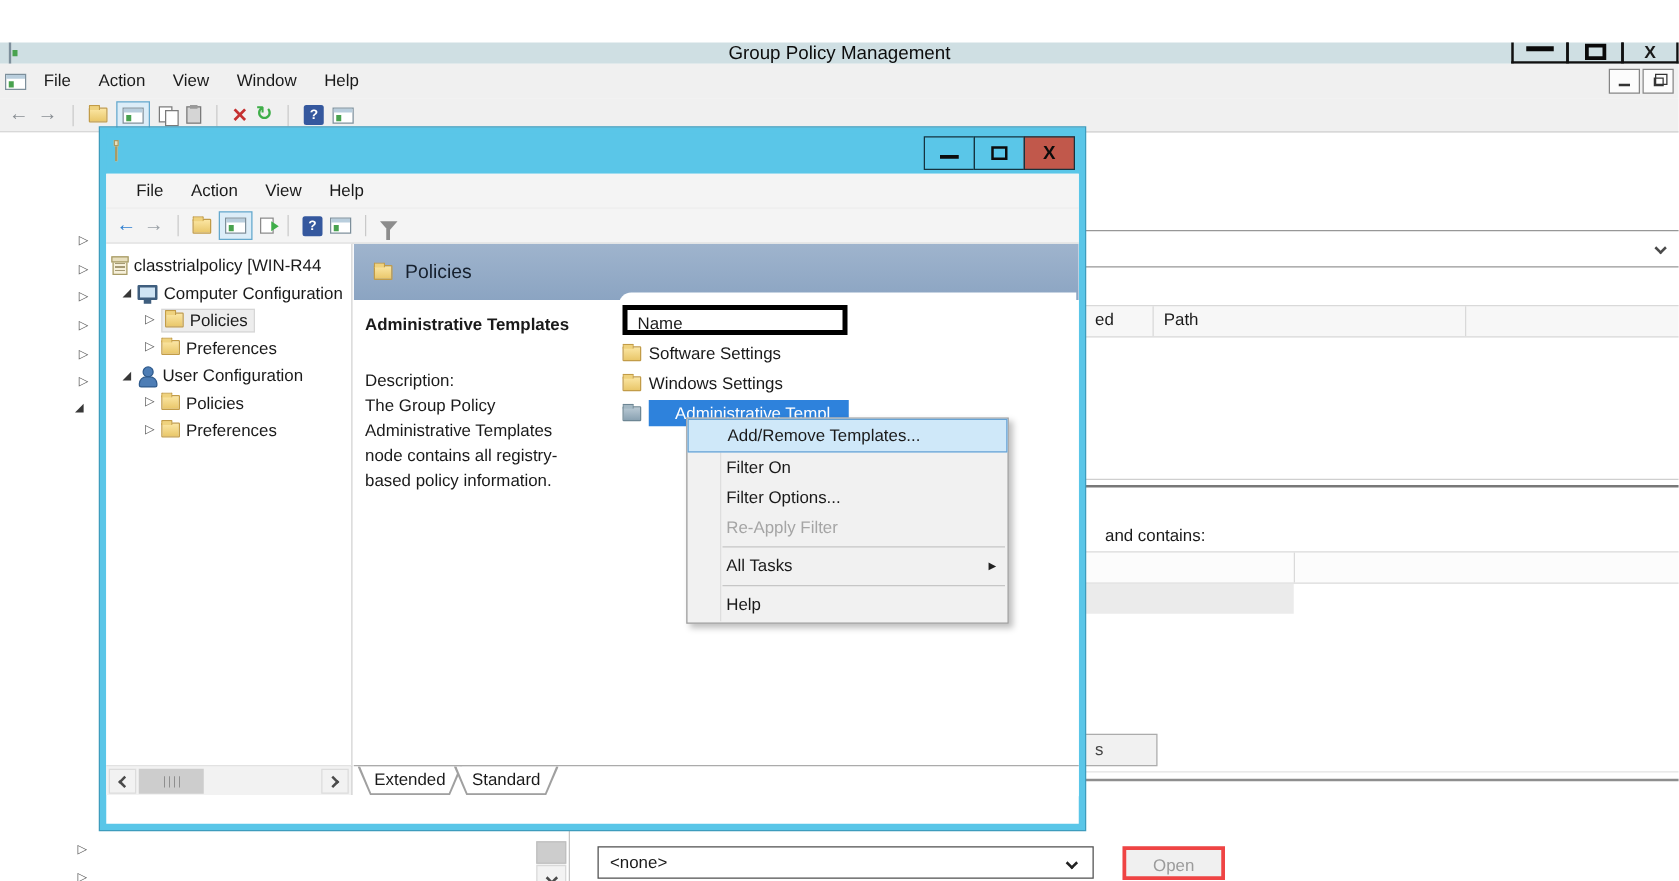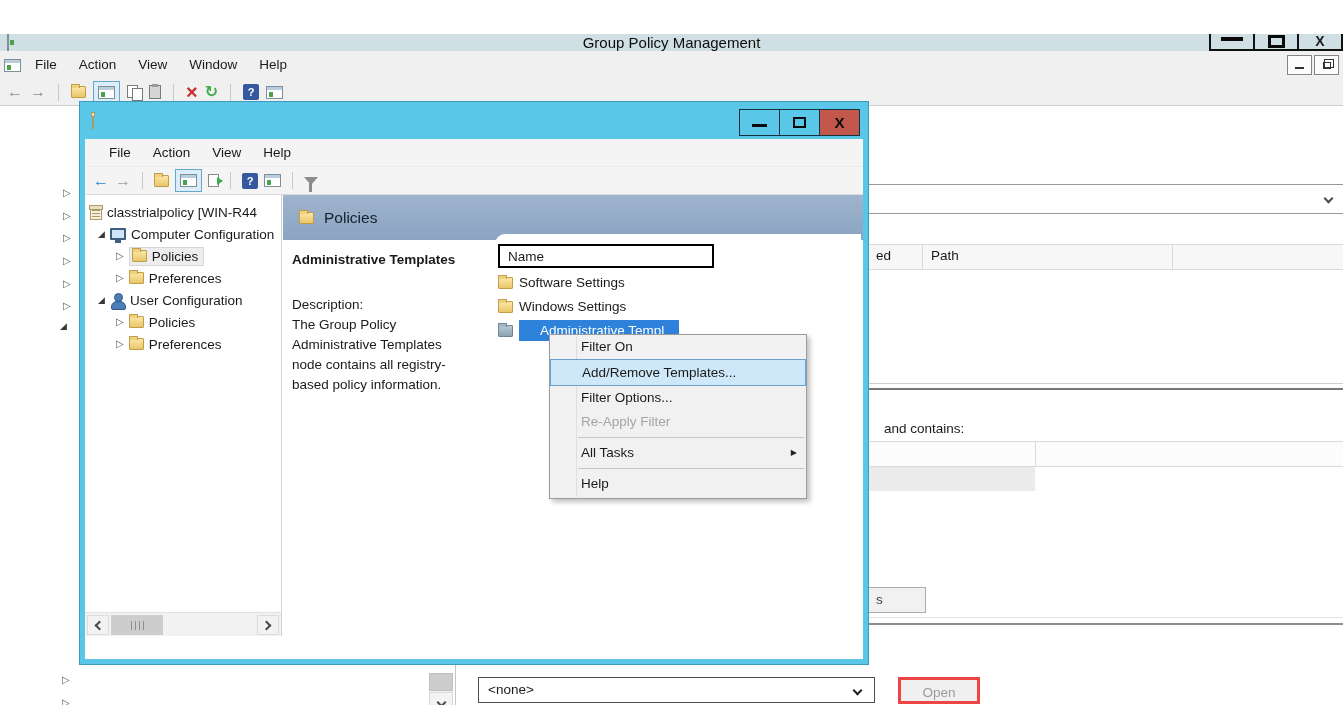--- a/index.html
+++ b/index.html
@@ -86,21 +86,21 @@
   .ed-menubar .mi { padding:0 11px; line-height:28px; }
   .ed-toolbar { position:absolute; left:0; top:28px; right:0; height:28px; background:#f4f4f4; border-bottom:1px solid #d9d9d9; display:flex; align-items:center; padding-left:8px; gap:6px; }
   .ed-tree { position:absolute; left:0; top:56px; width:197px; height:417px; background:#fff; border-right:1px solid #d2d2d2; padding-top:6px; overflow:hidden; }
   .trow { height:22px; display:flex; align-items:center; gap:5px; white-space:nowrap; }
   .sel-inactive { display:flex; align-items:center; gap:5px; background:#ededed; border:1px solid #d6d6d6; padding:1px 5px 1px 2px; }
   .ed-hscroll { position:absolute; left:0; top:473px; width:197px; height:24px; background:#f2f2f2; border-top:1px solid #e2e2e2; border-right:1px solid #d2d2d2; }
   .sbtn { position:absolute; top:2px; width:22px; height:20px; background:#f2f2f2; border:1px solid #dcdcdc; display:flex; align-items:center; justify-content:center; }
   .ed-main { position:absolute; left:198px; top:56px; right:0; height:417px; background:#fff; overflow:hidden; }
   .band { position:absolute; left:0; top:0; right:0; height:45px; background:linear-gradient(#9fb4cd,#8ba4c2); display:flex; align-items:center; }
   .list-panel { position:absolute; left:212px; top:39px; right:2px; bottom:0; background:#fff; border-top-left-radius:10px; }
-  .name-hdr { position:absolute; left:3px; top:10px; width:216px; height:24px; border:2px solid #000000; background:#fff; line-height:22px; padding-left:8px; }
+  .name-hdr { position:absolute; left:3px; top:10px; width:180px; height:24px; border:4px solid #000000; background:#fff; line-height:22px; padding-left:8px; }
   .lrow { position:absolute; left:3px; height:23px; display:flex; align-items:center; gap:6px; white-space:nowrap; }
   .sel-row { background:#2e82dc; color:#fff; width:160px; height:21px; line-height:21px; padding-left:21px; overflow:hidden; white-space:nowrap; }
   .tabsrow { position:absolute; left:198px; top:473px; right:0; height:25px; background:#fff; border-top:1px solid #ababab; display:flex; padding-left:3px; }
   .tab { position:relative; height:23px; min-width:84px; text-align:center; line-height:21px; }
   .tab .bg { position:absolute; inset:0; background:#a0a0a0; clip-path:polygon(0 0,100% 0,calc(100% - 10px) 100%,10px 100%); }
   .tab .fg { position:absolute; inset:0; background:#fff; clip-path:polygon(2px 0,calc(100% - 2px) 0,calc(100% - 11px) calc(100% - 1.5px),11px calc(100% - 1.5px)); }
   .tab span { position:relative; z-index:1; }
   .ed-status { position:absolute; left:0; top:498px; right:0; height:32px; background:#fdfdfd; border-top:1px solid #d6d6d6; line-height:30px; padding-left:11px; }
 
   
@@ -356,28 +356,38 @@
             <span class="folder"></span>
             <span>Windows Settings</span>
           </div>
           <div class="lrow" style="top:85px;">
             <span class="folder gray"></span>
             <span class="sel-row">Administrative Templ</span>
           </div>
         </div>
       </div>
 
+      <div class="tabsrow">
+        <div class="tab">
+          <i class="bg"></i><i class="fg"></i>
+          <span>Extended</span>
+        </div>
+        <div class="tab" style="margin-left:-7px;">
+          <i class="bg"></i><i class="fg"></i>
+          <span>Standard</span>
+        </div>
+      </div>
 
     </div>
   </div>
 
   <div class="abs ctx">
     <div class="gutter"></div>
+    <div class="ctx-item hl">Add/Remove Templates...</div>
     <div class="ctx-item">Filter On</div>
-    <div class="ctx-item hl">Add/Remove Templates...</div>
     <div class="ctx-item">Filter Options...</div>
     <div class="ctx-item disabled">Re-Apply Filter</div>
     <div class="ctx-sep"></div>
     <div class="ctx-item">
       <span>All Tasks</span>
       <span class="ctx-sub">▶</span>
     </div>
     <div class="ctx-sep"></div>
     <div class="ctx-item">Help</div>
   </div>

